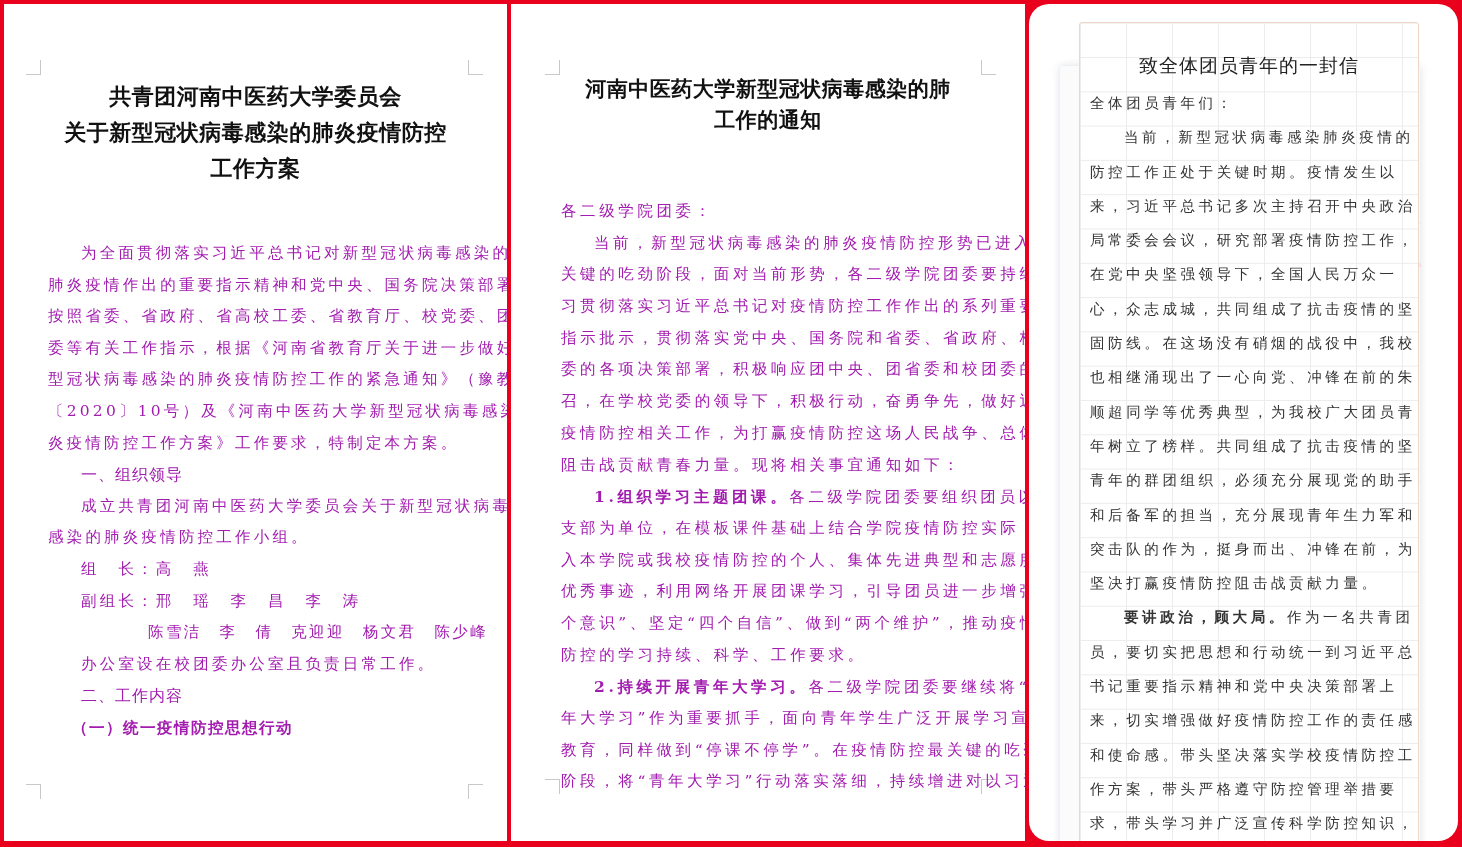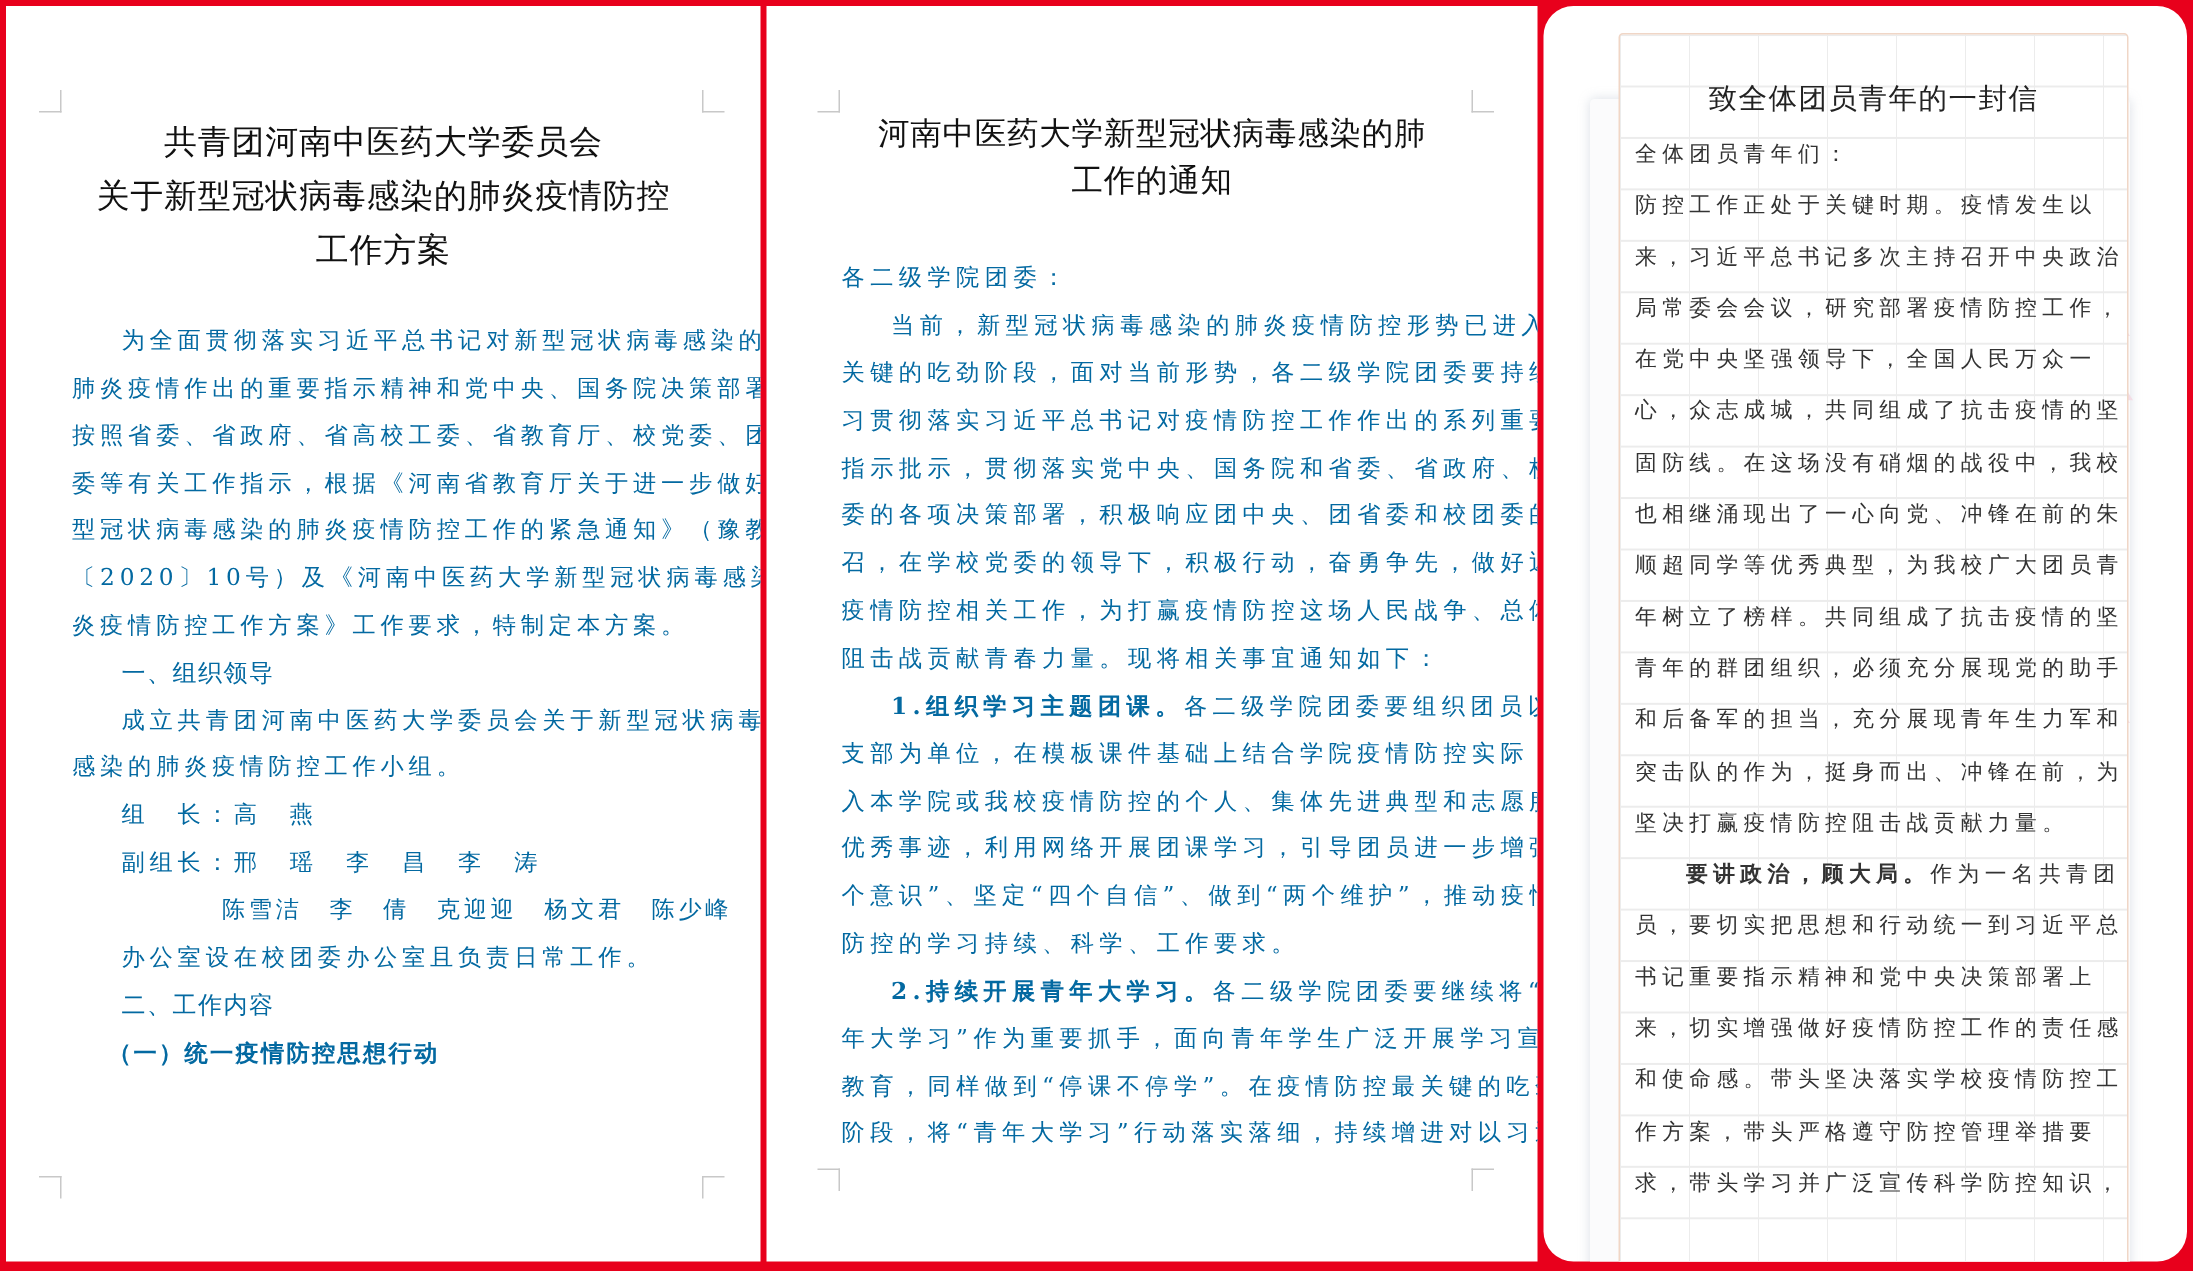--- a/index.html
+++ b/index.html
@@ -17,23 +17,23 @@
 
   
   .mark { position: absolute; width: 14px; height: 14px; border-color: #c8c8c8; border-style: solid; border-width: 0; }
   .mark.tl { border-right-width: 1.5px; border-bottom-width: 1.5px; }
   .mark.tr { border-left-width: 1.5px; border-bottom-width: 1.5px; }
   .mark.bl { border-right-width: 1.5px; border-top-width: 1.5px; }
   .mark.br { border-left-width: 1.5px; border-top-width: 1.5px; }
 
   .doc-title {
     position: absolute; left: 0; right: 0; text-align: center;
-    font-weight: normal; color: #111; letter-spacing: 0.5px;
+    font-weight: bold; color: #111; letter-spacing: 0.5px;
   }
-  .body-text { position: absolute; color: #0369a1; }
+  .body-text { position: absolute; color: #a21caf; margin-top: 26px; }
   .line { white-space: nowrap; height: 31.6px; line-height: 31.6px; font-size: 15.5px; letter-spacing: 3.2px; }
   .indent { padding-left: 33px; }
   .bold { font-weight: bold; }
   .heading { font-family: "DejaVu Sans", "Liberation Sans", sans-serif; font-size: 16px; letter-spacing: 1px; }
 
   
   #p1 .doc-title { top: 74px; font-size: 22px; line-height: 36px; font-family: "DejaVu Serif", serif; }
   #p1 .body-text { top: 208px; left: 44px; width: 430px; }
 
   
@@ -147,20 +147,21 @@
   <div class="bg-card">
     <div class="tri" style="left:340px; top:142px;"></div>
     <div class="tri" style="left:340px; top:400px;"></div>
     <div class="tri" style="left:336px; top:180px; transform:scale(1.6);"></div>
   </div>
 
   <div class="grid-card">
     <div class="letter-title">致全体团员青年的一封信</div>
     <div class="letter-body">
       <div class="line">全体团员青年们：</div>
+      <div class="line indent">当前，新型冠状病毒感染肺炎疫情的</div>
       <div class="line">防控工作正处于关键时期。疫情发生以</div>
       <div class="line">来，习近平总书记多次主持召开中央政治</div>
       <div class="line">局常委会会议，研究部署疫情防控工作，</div>
       <div class="line">在党中央坚强领导下，全国人民万众一</div>
       <div class="line">心，众志成城，共同组成了抗击疫情的坚</div>
       <div class="line">固防线。在这场没有硝烟的战役中，我校</div>
       <div class="line">也相继涌现出了一心向党、冲锋在前的朱</div>
       <div class="line">顺超同学等优秀典型，为我校广大团员青</div>
       <div class="line">年树立了榜样。共同组成了抗击疫情的坚</div>
       <div class="line">青年的群团组织，必须充分展现党的助手</div>

